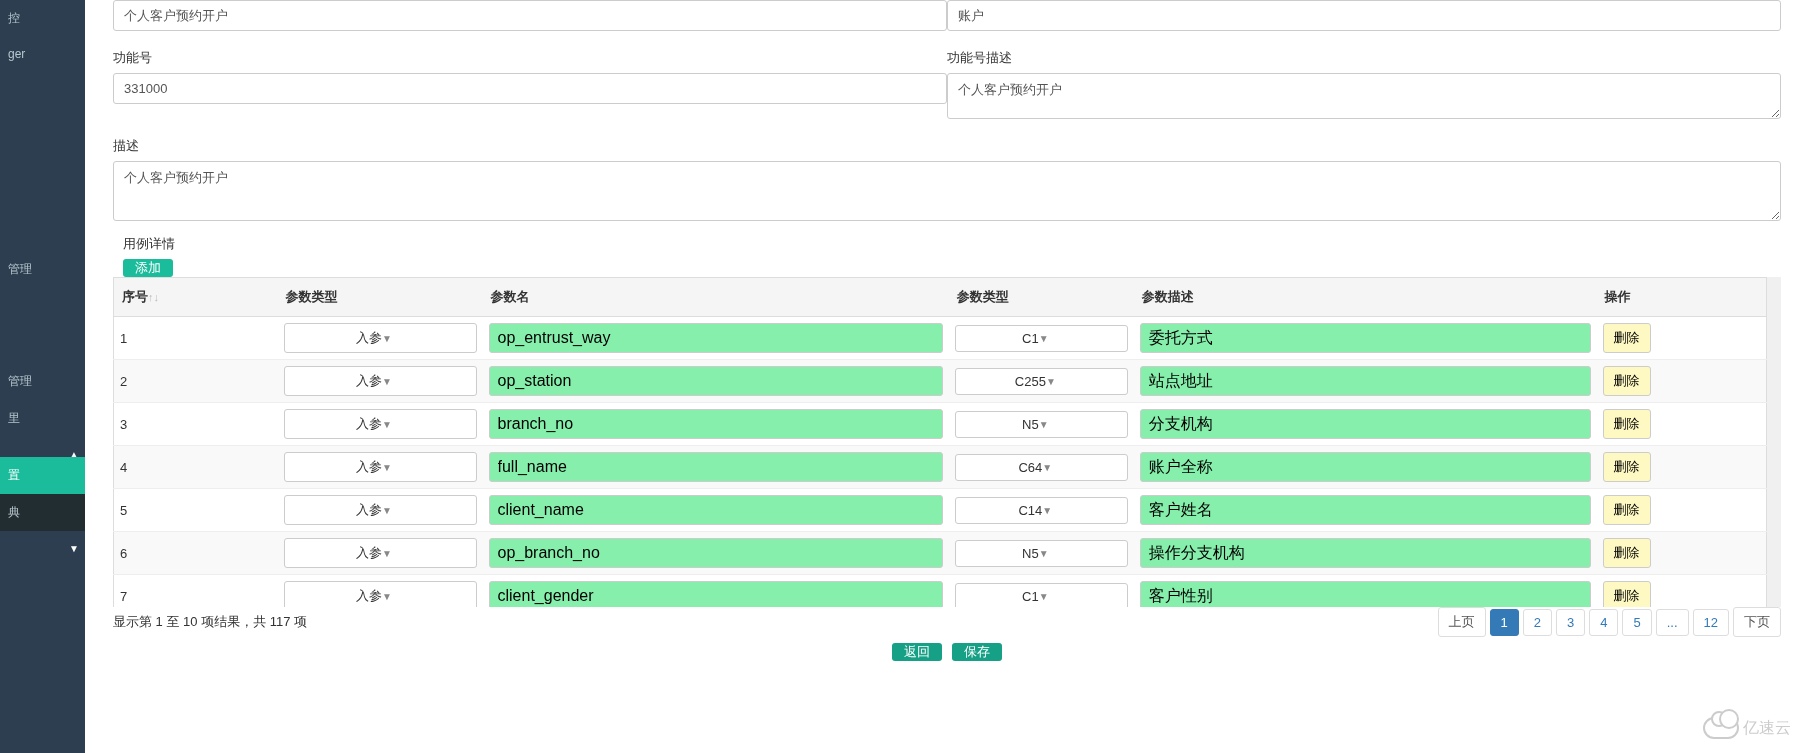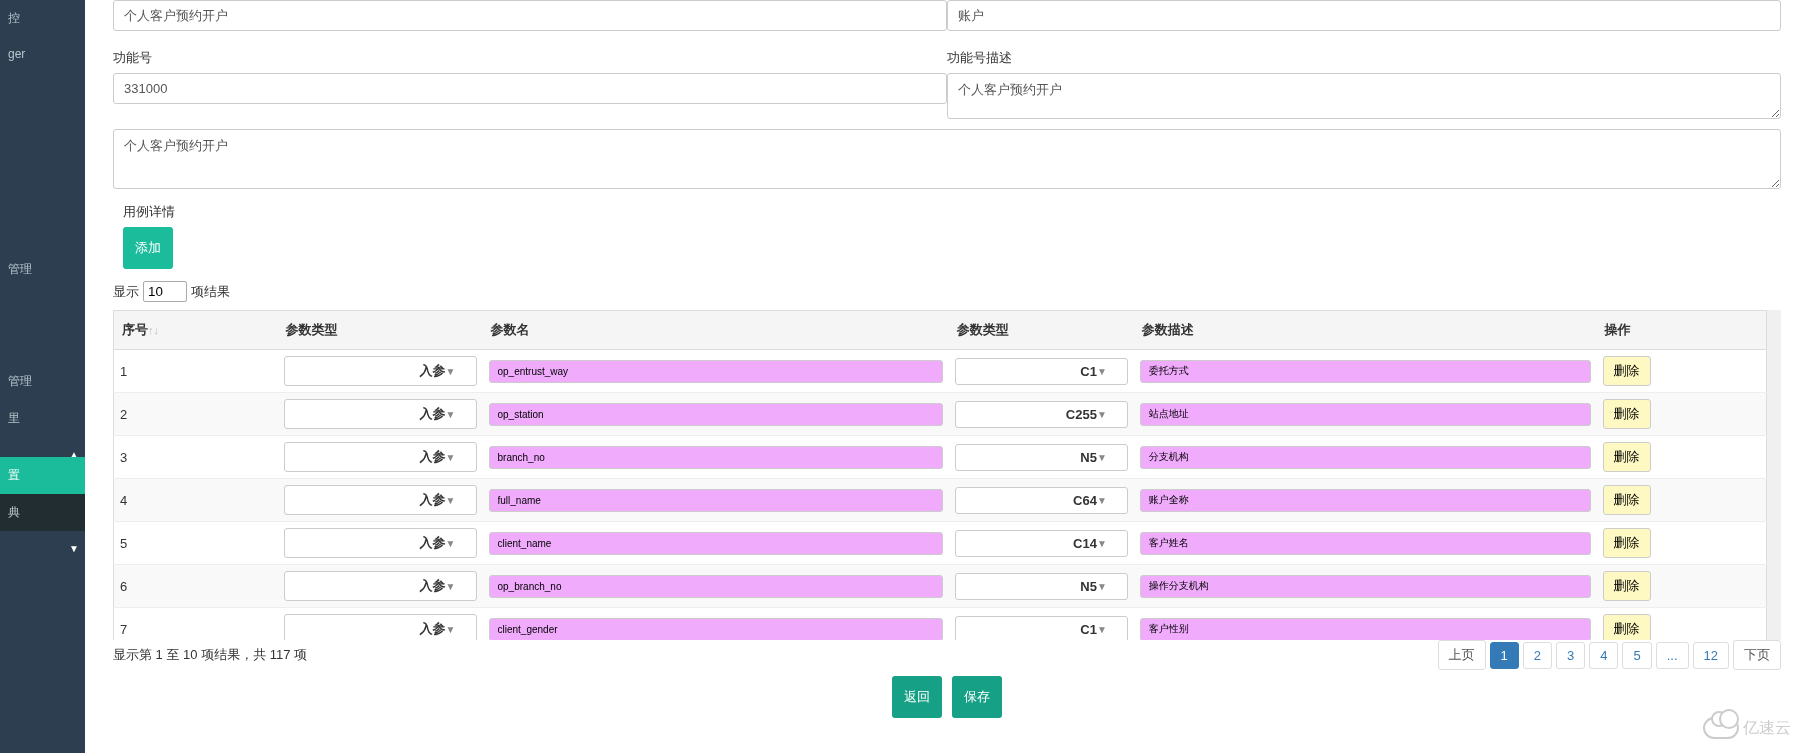--- a/index.html
+++ b/index.html
@@ -10,32 +10,32 @@
 .sidebar-item.active { background: #1abc9c; color: #fff; }
 .sidebar-item .chev { position: absolute; right: 6px; top: 12px; font-size: 10px; color: #fff; }
 .main { flex: 1; padding: 0 28px 0 28px; overflow: hidden; position: relative; }
 .form-row { display: flex; margin-bottom: 10px; }
 .form-col { flex: 1; display: flex; flex-direction: column; }
 .form-col.full { flex: 0 0 100%; }
 label.field-label { font-size: 13px; color: #333; margin-bottom: 6px; margin-top: 8px; }
 input.field-input, textarea.field-textarea { border: 1px solid #ccc; border-radius: 3px; padding: 7px 10px; font-size: 13px; width: 100%; color: #555; background:#fff; }
 textarea.field-textarea { resize: both; height: 60px; }
 .usecase-label { font-size: 13px; margin: 14px 0 6px 10px; }
-.btn { display: inline-block; border: none; border-radius: 3px; padding: 12px 12px; font-size: 13px; cursor: pointer; }
+.btn { display: inline-block; border: none; border-radius: 3px; padding: 0 12px; font-size: 13px; cursor: pointer; }
 .btn-success { background: #1abc9c; color: #fff; margin-left: 10px; }
 .btn-teal { background: #16a085; color: #fff; }
 .show-row { margin: 12px 0 8px 0; font-size: 13px; display:flex; align-items:center; gap:4px;}
 .show-row input[type=number]{ width:44px; padding:2px 4px; border:1px solid #aaa; border-radius:2px;}
 table.data-table { width: 100%; border-collapse: collapse; border:1px solid #ddd; }
 table.data-table th { background: #f5f5f5; text-align: left; padding: 10px 8px; font-weight: bold; border-bottom: 1px solid #ddd; font-size:13px;}
 table.data-table td { padding: 6px 6px; border-bottom: 1px solid #eee; font-size:13px; vertical-align: middle;}
 table.data-table tbody tr:nth-child(even) td { background:#f9f9f9; }
-.cell-select { width: 100%; border: 1px solid #ccc; border-radius: 3px; padding: 5px 20px 5px 8px; background: #fff; position: relative; display:flex; justify-content:flex-end; align-items:center; cursor:pointer;font-weight:bold;}
+.cell-select { width: 100%; border: 1px solid #ccc; border-radius: 3px; padding: 5px 20px 5px 8px; background: #fff; position: relative; display:flex; justify-content:center; align-items:center; cursor:pointer;}
 .cell-select .caret { font-size: 10px; color: #888; }
-.cell-input { width: 100%; border: 1px solid #ccc; border-radius: 3px; padding: 5px 8px; font-size: 10px; background:#f0abfc;}
+.cell-input { width: 100%; border: 1px solid #ccc; border-radius: 3px; padding: 5px 8px; font-size: 16px; background:#86efac;}
 .btn-del { background: #fef9c3; border: 1px solid #ccc; border-radius: 3px; padding: 5px 10px; cursor: pointer; font-size:13px;}
 .table-wrap { position: relative; }
 .table-scroll { max-height: 330px; overflow: hidden; border-right:14px solid #f0f0f0; position:relative;}
 .vscroll-thumb { position:absolute; right:-14px; top:0; width:14px; height:40px; background:#c1c1c1; border-radius:2px;}
 .vscroll-thumb.bot { top:auto; bottom:0;}
 .footer-row { display:flex; justify-content:space-between; align-items:center; }
 .paging { display:flex; gap:4px; align-items:center;}
 .page-btn { border:1px solid #ddd; background:#fff; padding:5px 10px; border-radius:3px; cursor:pointer; font-size:13px; color:#337ab7;}
 .page-btn.active { background:#337ab7; color:#fff; border-color:#337ab7;}
 .page-btn.nav { color:#555;}
@@ -87,34 +87,30 @@
         <input class="field-input" value="331000" style="">
       </div>
       <div class="form-col">
         <label class="field-label">功能号描述</label>
         <textarea class="field-textarea" style="height: 46px;">个人客户预约开户</textarea>
       </div>
     </div>
 
     <div class="form-row">
       <div class="form-col full">
+        <label class="field-label">描述</label>
         <textarea class="field-textarea" style="">个人客户预约开户</textarea>
       </div>
     </div>
 
     <div>
       <div class="usecase-label">用例详情</div>
       <button class="btn btn-success">添加</button>
     </div>
 
-    <div class="show-row">
-      <span>显示</span>
-      <input type="number" value="10" style="">
-      <span>项结果</span>
-    </div>
 
     <div class="table-wrap">
     <div class="table-scroll">
     <table class="data-table">
       <thead>
         <tr>
           <th class="col-seq"><span class="th-sort">
                     <span>序号</span>
                     <span class="sort-ic">↑↓</span>
                   </span></th>

